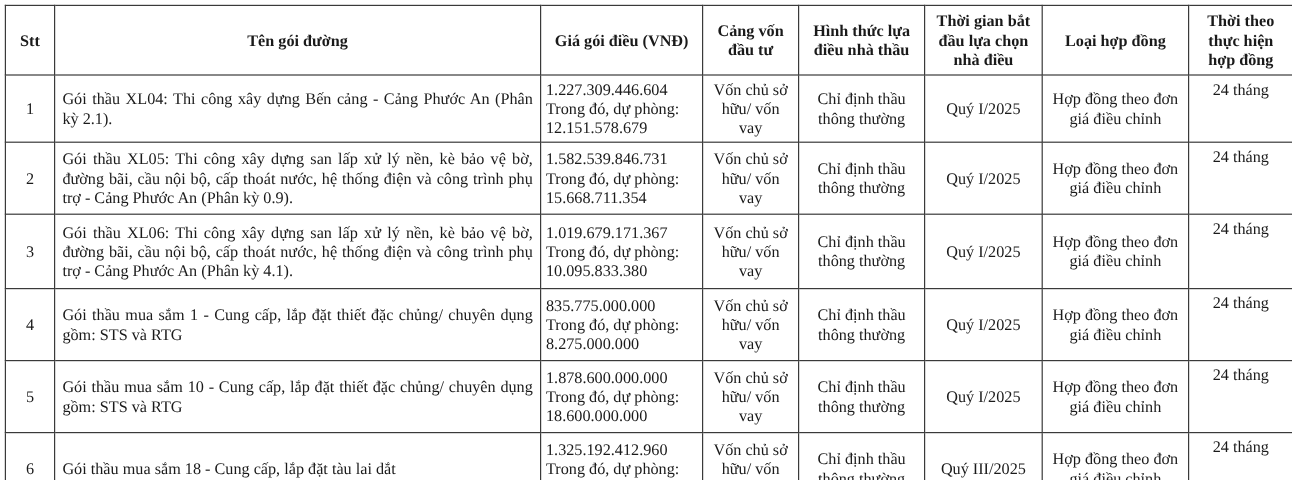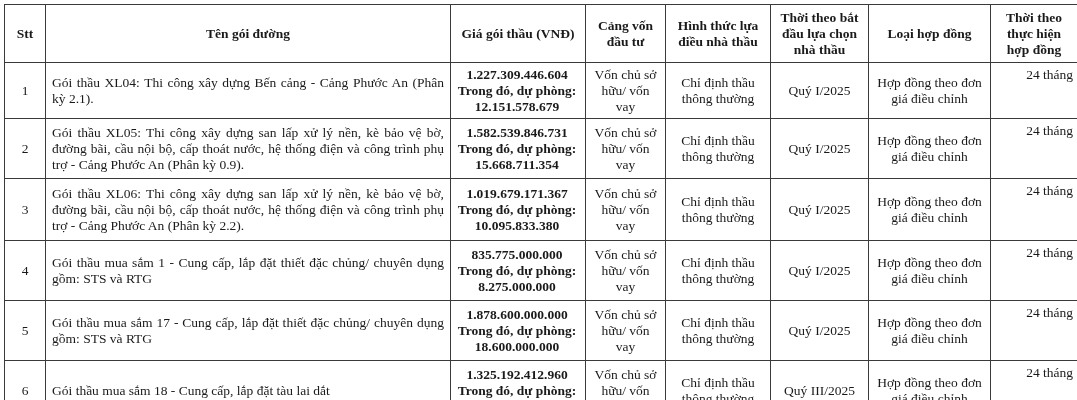--- a/index.html
+++ b/index.html
@@ -3,23 +3,23 @@
 <meta charset="utf-8">
 <style>
   html, body { margin:0; padding:0; background:#ffffff; }
   body { width:1077px; height:400px; overflow:hidden; position:relative;
          font-family:"Liberation Serif", "DejaVu Serif", serif; color:#1a1a1a; }
   table { position:absolute; left:4px; top:4px; border-collapse:collapse; table-layout:fixed; width:1073px; }
   td, th { border:1px solid #3a3a3a; font-size:13.5px; line-height:16px; vertical-align:middle; padding:0 4px; }
   th { font-weight:bold; text-align:center; height:57px; font-size:13.5px; line-height:16px; }
   td.stt { text-align:center; }
   td.name { text-align:justify; text-align-last:left; padding:0 6px; }
-  td.price { text-align:center; padding-right:6px;font-weight:bold; }
+  td.price { text-align:left; padding-right:6px; }
   td.c { text-align:center; }
-  td.dur { text-align:right; vertical-align:top; padding-top:4px; }
+  td.dur { text-align:center; vertical-align:top; padding-top:4px; }
   tr.r1 td { height:51px; }
   tr.r2 td { height:55px; }
   tr.r3 td { height:57px; }
   tr.r4 td { height:55px; }
   tr.r5 td { height:55px; }
   tr.r6 td { height:55px; }
   .line { display:block; }
 </style>
 </head>
 <body>
@@ -32,24 +32,24 @@
     <col style="width:80px">
     <col style="width:105px">
     <col style="width:98px">
     <col style="width:122px">
     <col style="width:87px">
   </colgroup>
   <thead>
     <tr>
       <th>Stt</th>
       <th>Tên gói đường</th>
-      <th>Giá gói thầu (VNĐ)</th>
+      <th>Giá gói điều (VNĐ)</th>
       <th>Cảng vốn đầu tư</th>
       <th>Hình thức lựa điều nhà thầu</th>
-      <th>Thời theo bắt đầu lựa chọn nhà thầu</th>
+      <th>Thời gian bắt đầu lựa chọn nhà điều</th>
       <th>Loại hợp đồng</th>
       <th>Thời theo thực hiện hợp đồng</th>
     </tr>
   </thead>
   <tbody>
     <tr class="r1">
       <td class="stt">1</td>
       <td class="name">Gói thầu XL04: Thi công xây dựng Bến cảng - Cảng Phước An (Phân kỳ 2.1).</td>
       <td class="price">
         <span class="line">1.227.309.446.604</span>
@@ -71,21 +71,21 @@
         <span class="line">15.668.711.354</span>
       </td>
       <td class="c">Vốn chủ sở hữu/ vốn vay</td>
       <td class="c">Chỉ định thầu thông thường</td>
       <td class="c">Quý I/2025</td>
       <td class="c">Hợp đồng theo đơn giá điều chỉnh</td>
       <td class="dur">24 tháng</td>
     </tr>
     <tr class="r3">
       <td class="stt">3</td>
-      <td class="name">Gói thầu XL06: Thi công xây dựng san lấp xử lý nền, kè bảo vệ bờ, đường bãi, cầu nội bộ, cấp thoát nước, hệ thống điện và công trình phụ trợ - Cảng Phước An (Phân kỳ 2.2).</td>
+      <td class="name">Gói thầu XL06: Thi công xây dựng san lấp xử lý nền, kè bảo vệ bờ, đường bãi, cầu nội bộ, cấp thoát nước, hệ thống điện và công trình phụ trợ - Cảng Phước An (Phân kỳ 4.1).</td>
       <td class="price">
         <span class="line">1.019.679.171.367</span>
         <span class="line">Trong đó, dự phòng:</span>
         <span class="line">10.095.833.380</span>
       </td>
       <td class="c">Vốn chủ sở hữu/ vốn vay</td>
       <td class="c">Chỉ định thầu thông thường</td>
       <td class="c">Quý I/2025</td>
       <td class="c">Hợp đồng theo đơn giá điều chỉnh</td>
       <td class="dur">24 tháng</td>
@@ -99,21 +99,21 @@
         <span class="line">8.275.000.000</span>
       </td>
       <td class="c">Vốn chủ sở hữu/ vốn vay</td>
       <td class="c">Chỉ định thầu thông thường</td>
       <td class="c">Quý I/2025</td>
       <td class="c">Hợp đồng theo đơn giá điều chỉnh</td>
       <td class="dur">24 tháng</td>
     </tr>
     <tr class="r5">
       <td class="stt">5</td>
-      <td class="name">Gói thầu mua sắm 17 - Cung cấp, lắp đặt thiết đặc chủng/ chuyên dụng gồm: STS và RTG</td>
+      <td class="name">Gói thầu mua sắm 10 - Cung cấp, lắp đặt thiết đặc chủng/ chuyên dụng gồm: STS và RTG</td>
       <td class="price">
         <span class="line">1.878.600.000.000</span>
         <span class="line">Trong đó, dự phòng:</span>
         <span class="line">18.600.000.000</span>
       </td>
       <td class="c">Vốn chủ sở hữu/ vốn vay</td>
       <td class="c">Chỉ định thầu thông thường</td>
       <td class="c">Quý I/2025</td>
       <td class="c">Hợp đồng theo đơn giá điều chỉnh</td>
       <td class="dur">24 tháng</td>

